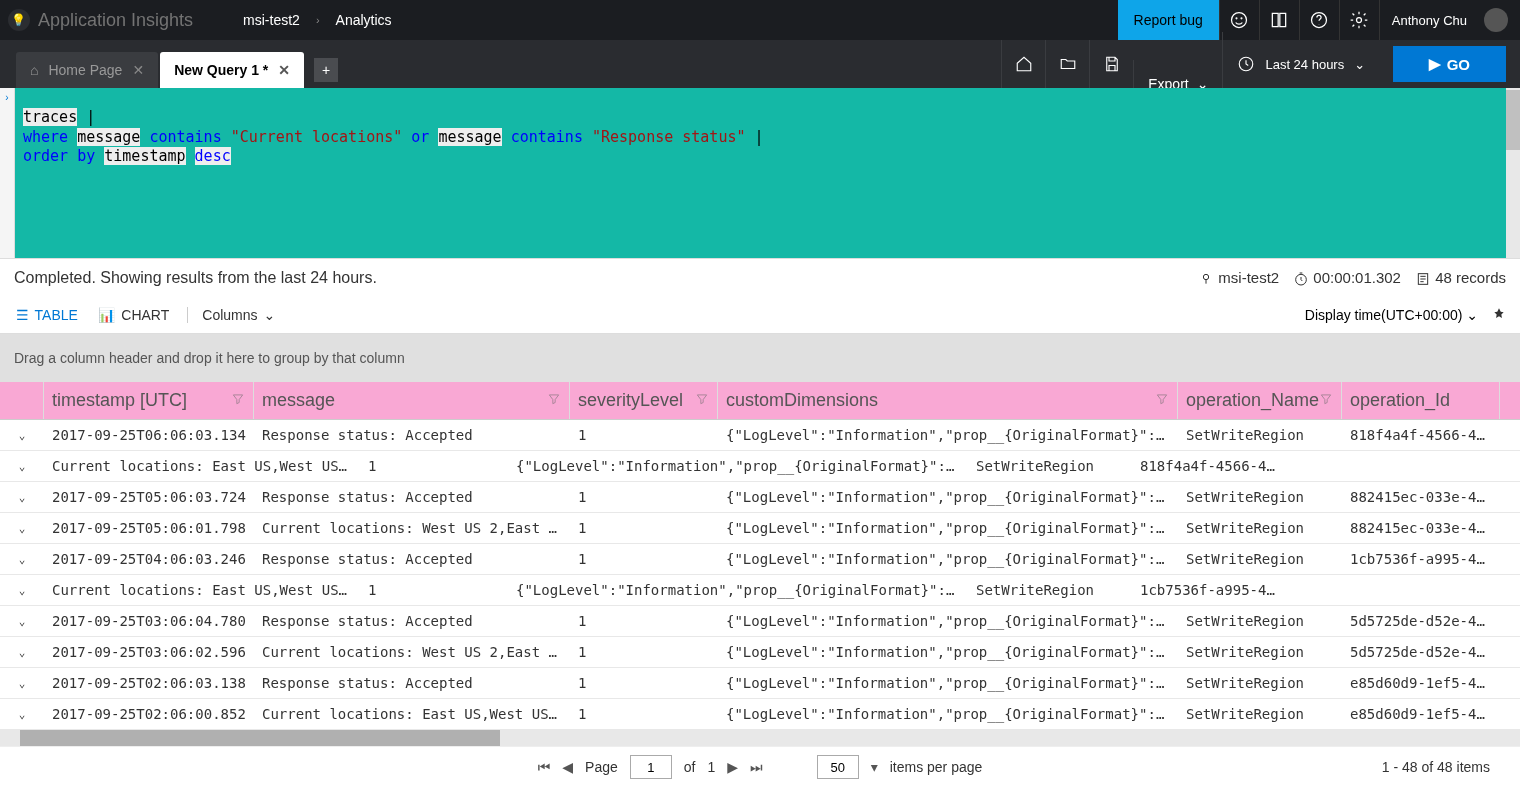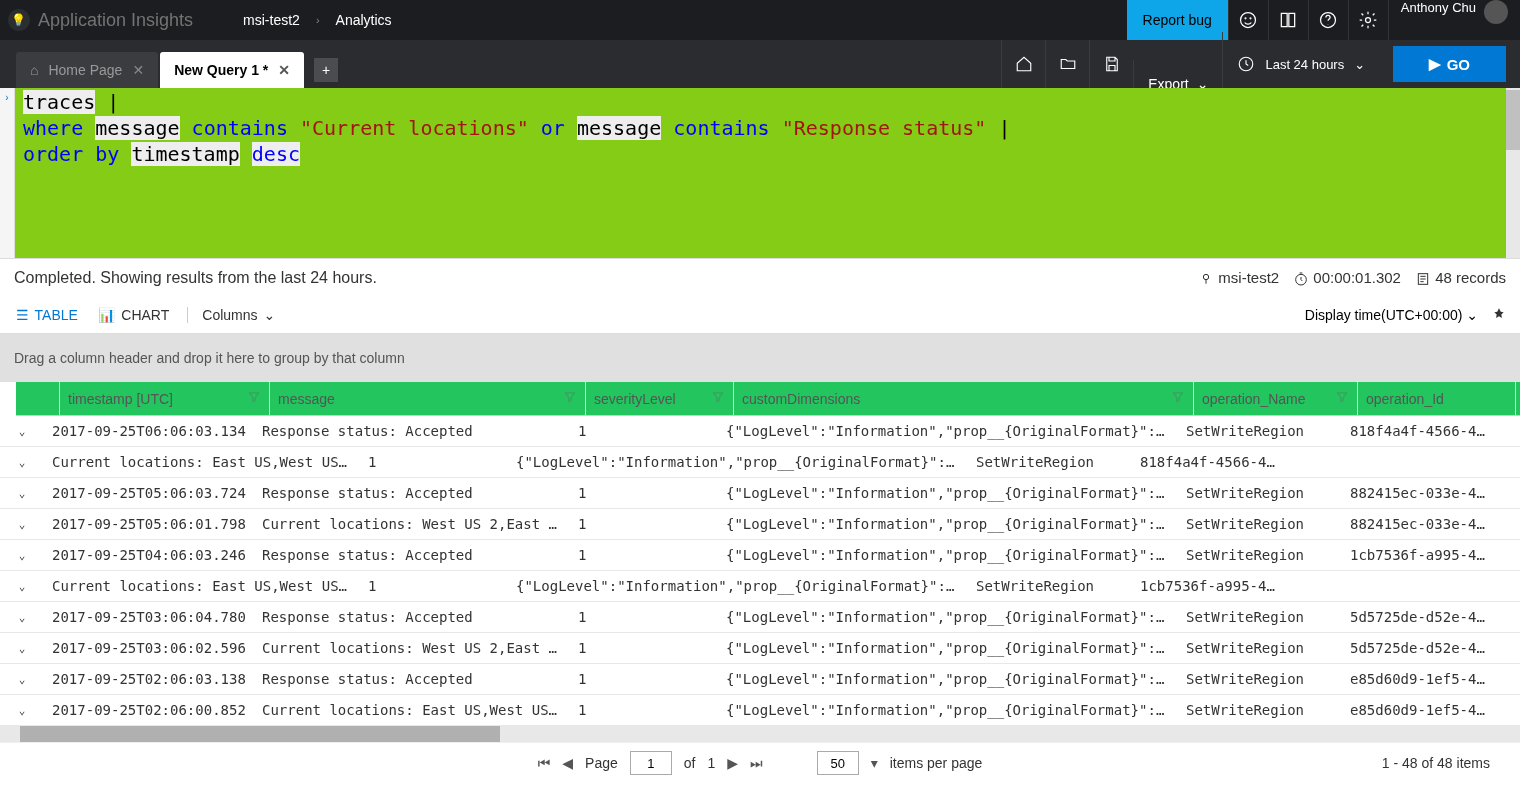--- a/index.html
+++ b/index.html
@@ -9,21 +9,21 @@
 .topbar { background: #1b1d21; height: 40px; display: flex; align-items: center; color: #fff; }
 .logo-area { display: flex; align-items: center; padding-left: 8px; gap: 8px; }
 .logo-icon { width: 22px; height: 22px; background: #2b2d31; border-radius: 50%; display: flex; align-items: center; justify-content: center; color: #c77dff; font-weight: bold; font-size: 12px; }
 .app-title { color: #737373; font-size: 18px; font-weight: 400; }
 .breadcrumb { margin-left: 50px; display: flex; align-items: center; gap: 16px; color: #fff; font-size: 14px; }
 .breadcrumb .chev { color: #888; font-size: 11px; }
 .top-right { margin-left: auto; display: flex; align-items: center; height: 100%; }
 .report-bug { background: #0ea5e9; color: #000; height: 100%; display: flex; align-items: center; padding: 16px 16px; font-size: 14px; cursor: pointer; }
 .icon-btn { width: 40px; height: 40px; display: flex; align-items: center; justify-content: center; cursor: pointer; border-left: 1px solid #333; }
 .icon-btn svg { width: 20px; height: 20px; stroke: #fff; fill: none; stroke-width: 1.5; }
-.user-area { display: flex; align-items: flex-start; padding: 0 12px; gap: 8px; border-left: 1px solid #333; height: 100%; }
+.user-area { display: flex; align-items: center; padding: 0 12px; gap: 17px; border-left: 1px solid #333; height: 100%; }
 .avatar { width: 24px; height: 24px; background: #555; border-radius: 50%; }
 
 
 .toolbar-row { background: #2a2c30; height: 48px; display: flex; align-items: center; color: #fff; }
 .tab-strip { display: flex; align-items: flex-end; height: 100%; padding-left: 16px; gap: 2px; }
 .tab { display: flex; align-items: center; gap: 10px; padding: 0 14px; height: 36px; font-size: 14px; cursor: pointer; border-top-left-radius: 3px; border-top-right-radius: 3px; position: relative; }
 .tab.inactive { background: #3a3c40; color: #999; }
 .tab.active { background: #fff; color: #000; font-weight: 600; }
 .tab-close { font-size: 14px; cursor: pointer; color: #666; }
 .tab.inactive .tab-close { color: #888; }
@@ -32,21 +32,21 @@
 .toolbar-right { margin-left: auto; display: flex; align-items: center; height: 100%; }
 .toolbar-ico { width: 44px; height: 48px; display: flex; align-items: center; justify-content: center; cursor: pointer; border-left: 1px solid #3a3c40; }
 .toolbar-ico svg { width: 18px; height: 18px; stroke: #fff; fill: none; stroke-width: 1.5; }
 .export-btn { display: flex; align-items: center; gap: 8px; padding: 0 14px; height: 48px; cursor: pointer; border-left: 1px solid #3a3c40; font-size: 14px; margin-top: 40px; }
 .timerange { display: flex; align-items: center; gap: 10px; padding: 0 14px; height: 64px; cursor: pointer; border-left: 1px solid #3a3c40; font-size: 13px; }
 .go-btn { background: #0078d4; color: #fff; height: 36px; padding: 0 36px; margin: 0 14px; display: flex; align-items: center; gap: 6px; font-size: 15px; font-weight: 600; cursor: pointer; }
 
 
 .editor-area { display: flex; }
 .gutter { width: 15px; background: #f5f5f5; border-right: 1px solid #ddd; display: flex; align-items: flex-start; justify-content: center; padding-top: 4px; color: #0078d4; font-size: 10px; }
-.editor { flex: 1; background: #84cc16; padding: 1px 8px; font-family: Consolas, monospace; font-size: 20px; line-height: 1.3; min-height: 170px; }
+.editor { flex: 1; background: #14b8a6; padding: 20px 8px; font-family: Consolas, monospace; font-size: 15px; line-height: 1.3; min-height: 170px; }
 .editor .kw { color: #0000ff; }
 .editor .str { color: #a31515; }
 .editor .ident { background: #eee; }
 .scrollbar-v { width: 14px; background: #e8e8e8; }
 .scrollbar-v .thumb { background: #c0c0c0; height: 60px; margin-top: 2px; }
 
 
 .result-header { display: flex; align-items: center; padding: 10px 14px; font-size: 16px; color: #333; border-top: 1px solid #ddd; }
 .result-header .right { margin-left: auto; display: flex; align-items: center; gap: 14px; font-size: 15px; color: #333; }
 .result-header .right svg { width: 16px; height: 16px; stroke: #333; fill: none; stroke-width: 1.5; vertical-align: middle; }
@@ -58,21 +58,21 @@
 .res-tab.inactive { color: #333; }
 .columns-btn { display: flex; align-items: center; gap: 6px; font-size: 14px; cursor: pointer; color: #333; border-left: 1px solid #ccc; padding-left: 14px; }
 .result-toolbar .right { margin-left: auto; display: flex; align-items: center; gap: 14px; font-size: 14px; padding-left: 47px; }
 .pin-icon { cursor: pointer; }
 
 
 .group-bar { background: #e0e0e0; padding: 16px 14px; font-size: 14px; color: #555; }
 
 
 .table-container { overflow-x: hidden; }
-.table-head { display: flex; background: #22c55e; border-bottom: 1px solid #ccc; font-size: 14px; color: #555; margin-left: 16px; }
+.table-head { display: flex; background: #f9a8d4; border-bottom: 1px solid #ccc; font-size: 18px; color: #555; }
 .th { padding: 8px 8px; display: flex; align-items: center; border-right: 1px solid #ddd; position: relative; }
 .th .filter { margin-left: auto; opacity: 0.6; }
 .col-expand { width: 44px; flex: 0 0 44px; }
 .col-ts { width: 210px; flex: 0 0 210px; }
 .col-msg { width: 316px; flex: 0 0 316px; }
 .col-sev { width: 148px; flex: 0 0 148px; }
 .col-cd { width: 460px; flex: 0 0 460px; }
 .col-op { width: 164px; flex: 0 0 164px; }
 .col-oid { width: 158px; flex: 0 0 158px; }
 .row { display: flex; border-bottom: 1px solid #e8e8e8; font-family: Consolas, monospace; font-size: 14px; color: #333; }

